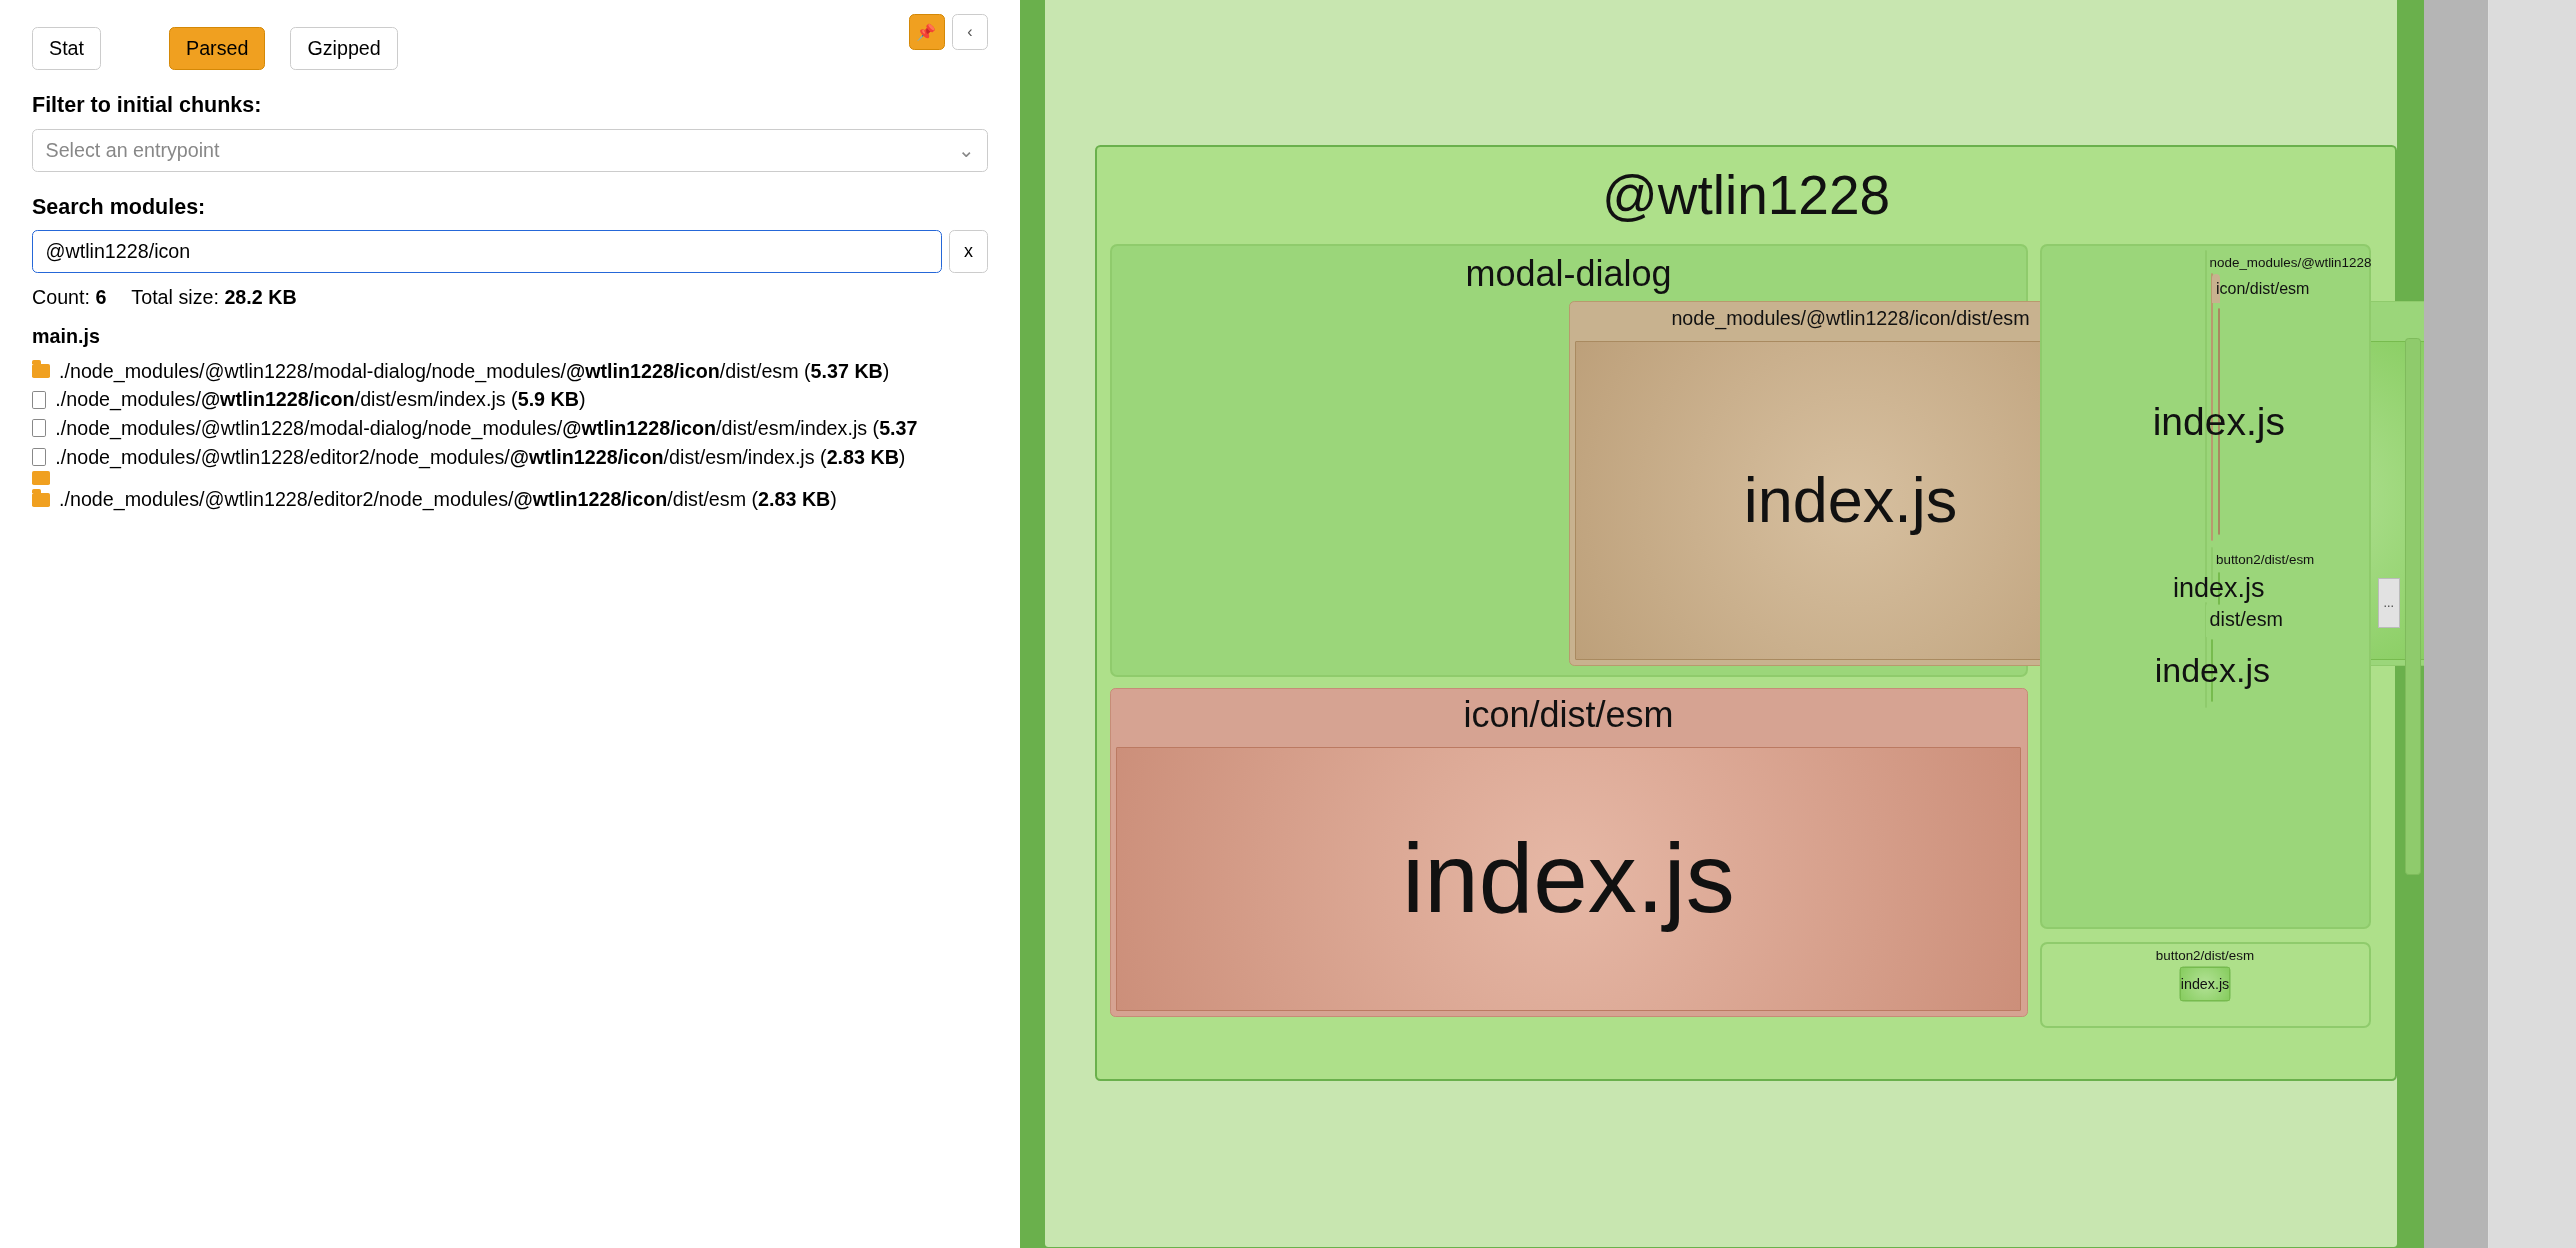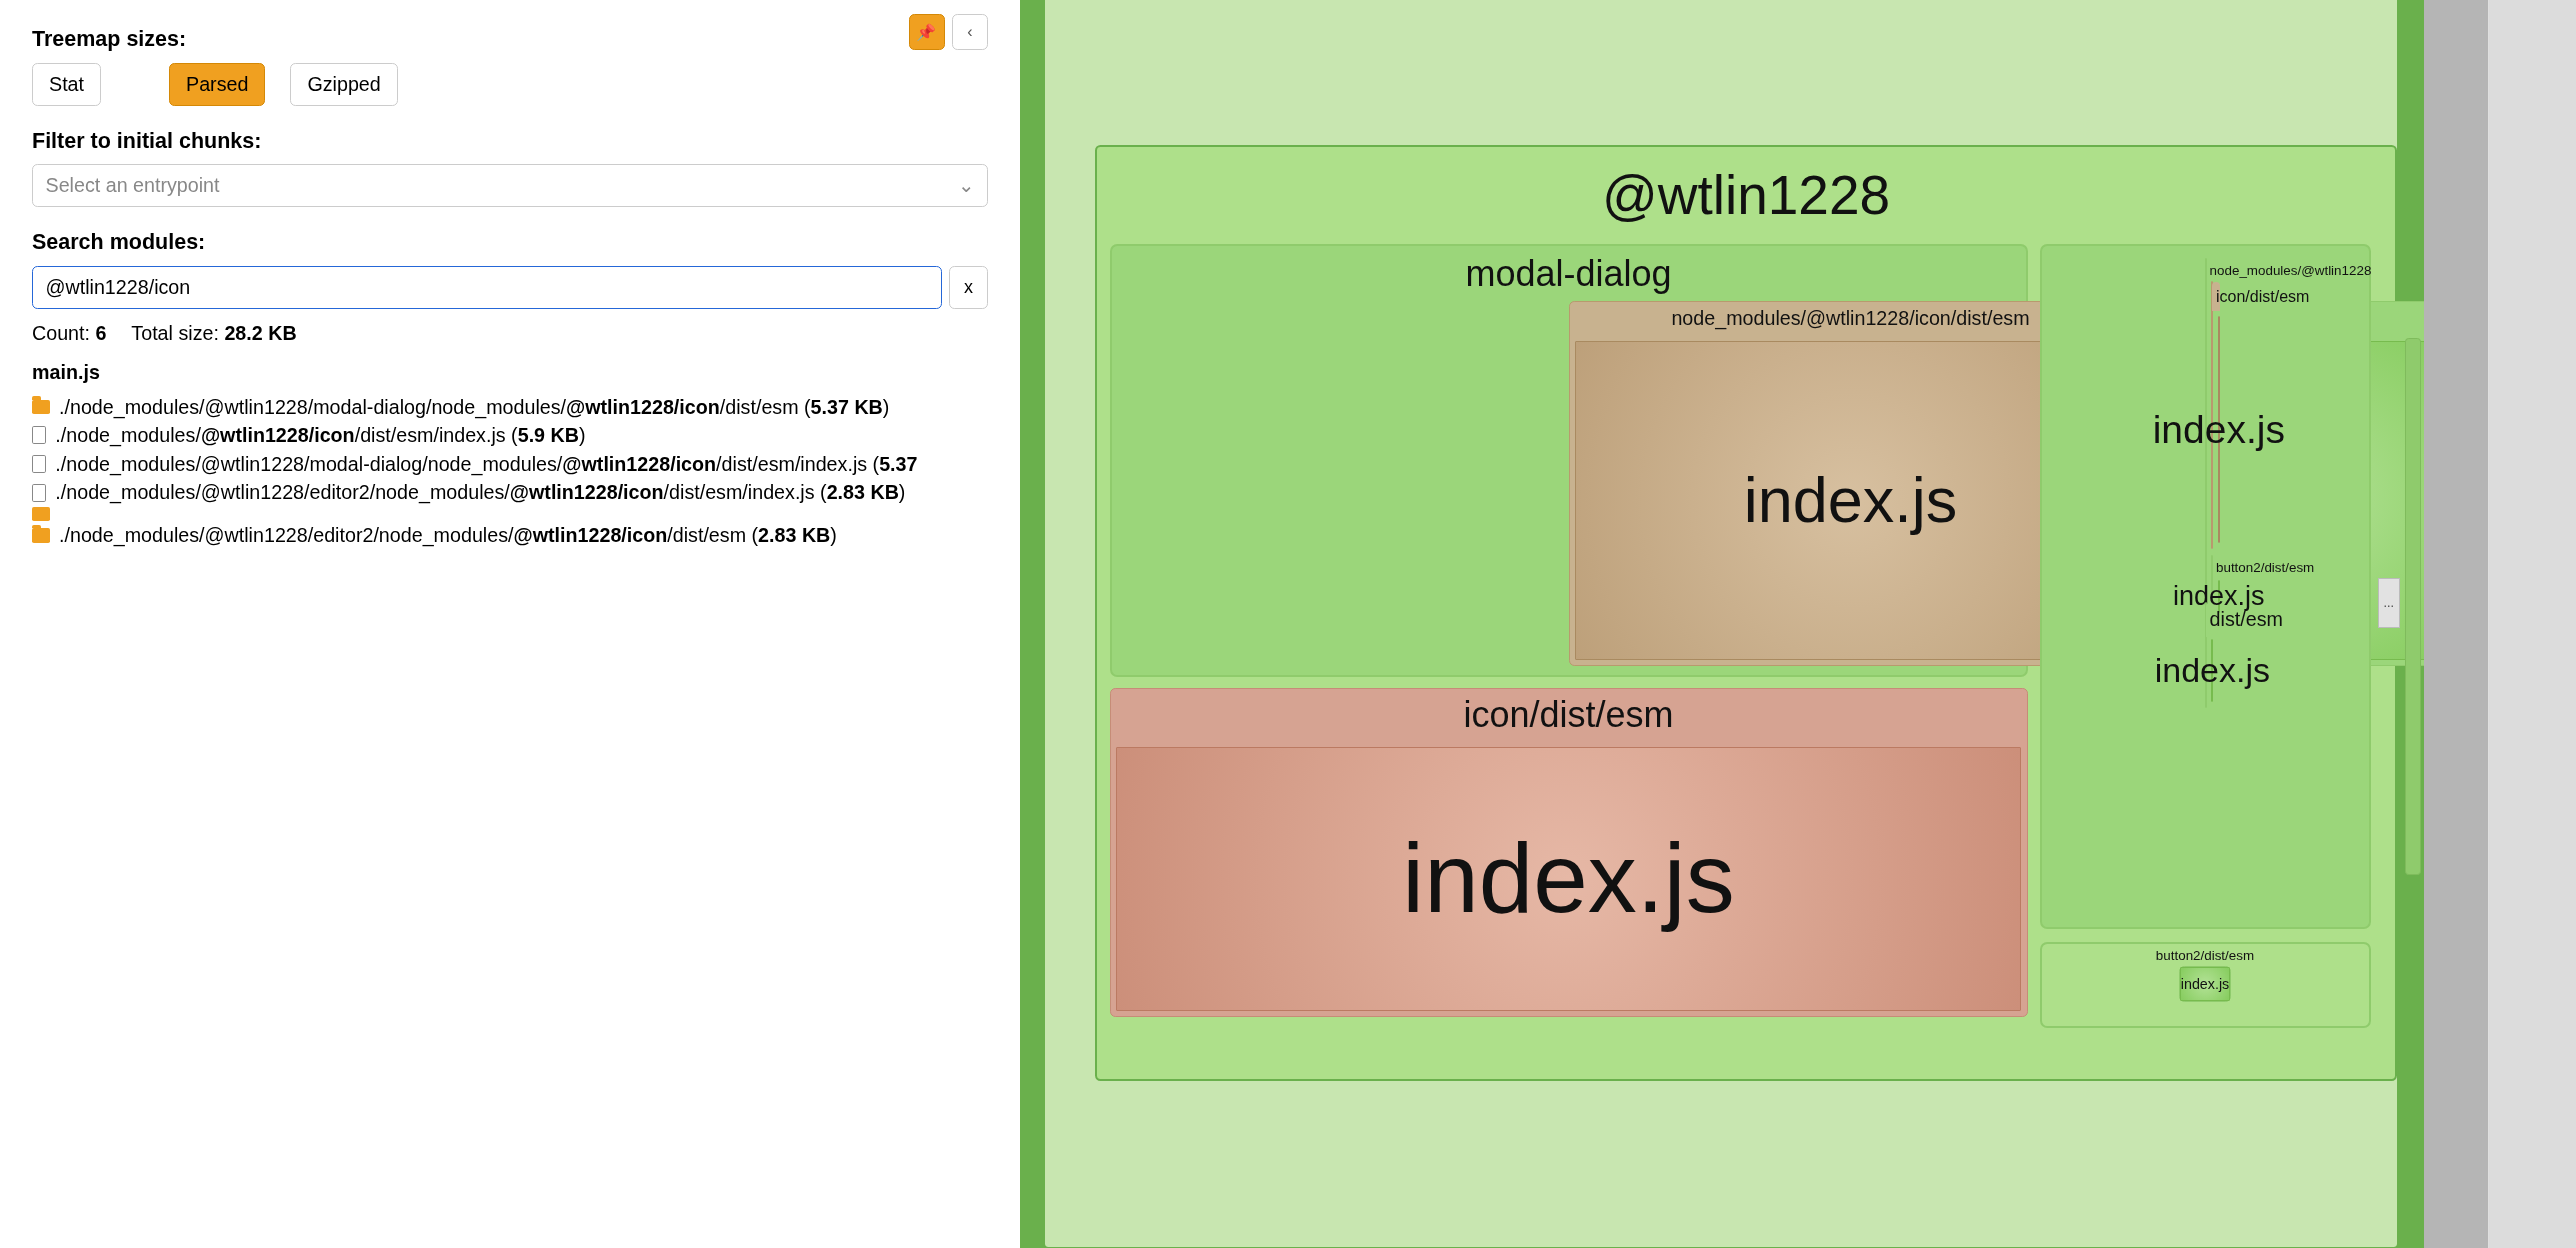--- a/index.html
+++ b/index.html
@@ -268,21 +268,20 @@
   <aside class="sidebar">
     <div class="top-buttons">
       <button class="btn-pin">
         <span>📌</span>
       </button>
       <button class="btn-collapse">
         <span>‹</span>
       </button>
     </div>
 
-    <div class="section-label">Treemap sizes:</div>
     <div class="btn-group">
       <button class="size-btn">Stat</button>
       <button class="size-btn active">Parsed</button>
       <button class="size-btn">Gzipped</button>
     </div>
 
     <div class="section-label">Filter to initial chunks:</div>
     <div class="select-entry">
       <span>Select an entrypoint</span>
       <span>⌄</span>
@@ -356,21 +355,21 @@
             </div>
 
             <div id="box-icon" class="leaf leaf-salmon">
               <div class="leaf-header" style="font-size:36px;">icon/dist/esm</div>
               <div class="leaf-inner" style="font-size:98px;">index.js</div>
             </div>
 
             <div id="box-editor2" class="box">
               <div class="box-body">
 
-                <div class="leaf" style="left:0;top:12px;width:100%;height:349px;background:#9bd67a;border:1.8px solid #8fcb6c;border-radius:5.4px;">
+                <div class="leaf" style="left:0;top:4px;width:100%;height:349px;background:#9bd67a;border:1.8px solid #8fcb6c;border-radius:5.4px;">
                   <div class="box-title-xs">node_modules/@wtlin1228</div>
                   <div style="position:relative;flex:1;margin:0 5.4px 5.4px;">
                     <div class="leaf leaf-tan" style="left:0;top:0;width:100%;height:268px;">
                       <div class="leaf-header" style="font-size:16px;">icon/dist/esm</div>
                       <div class="leaf-inner" style="font-size:39px;">index.js</div>
                     </div>
                     <div class="leaf leaf-green" style="left:0;top:274px;width:100%;height:48px;">
                       <div class="box-title-xs">button2/dist/esm</div>
                       <div class="leaf-inner" style="font-size:27px;margin:1.8px 5.4px 3.6px;">index.js</div>
                     </div>

